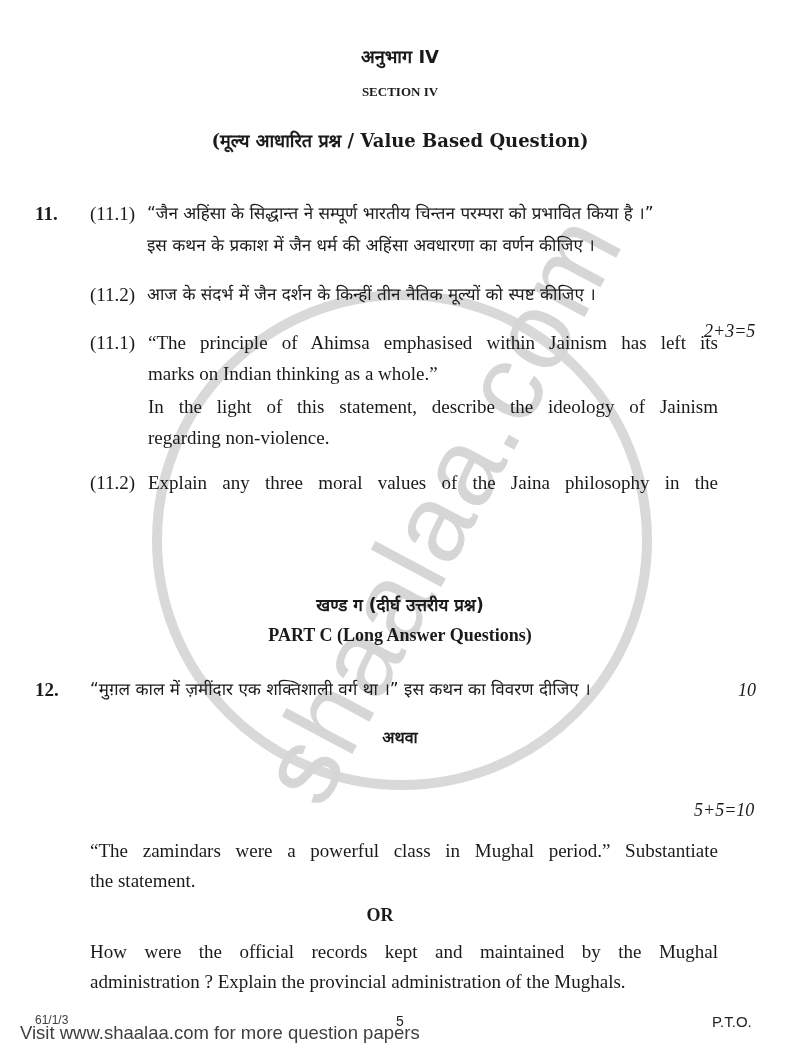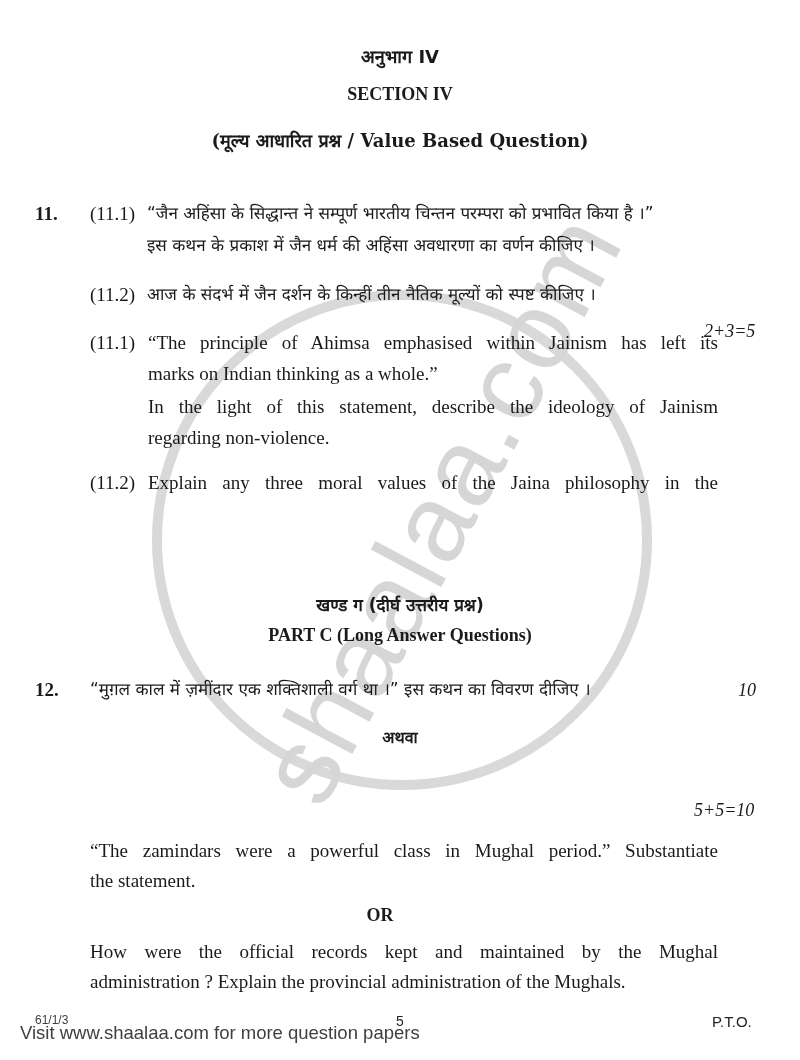--- a/index.html
+++ b/index.html
@@ -36,21 +36,21 @@
 <body>
 
 <div class="page">
 
   <div class="watermark-circle"></div>
   <div class="watermark-text">shaalaa.com</div>
 
   <div class="content">
 
     <div class="abs center hi bold" style="top:44px;">अनुभाग IV</div>
-    <div class="abs center serif bold" style="top:84px; font-size:18px;">SECTION IV</div>
+    <div class="abs center serif bold" style="top:84px; font-size:13px;">SECTION IV</div>
     <div class="abs center bold" style="top:128px; font-size:18px; font-family:'DejaVu Serif','Liberation Serif',serif;">(मूल्य आधारित प्रश्न / Value Based Question)</div>
 
     <div class="abs serif bold" style="left:35px; top:203px; font-size:19px;">11.</div>
     <div class="abs en" style="left:90px; top:203px;">(11.1)</div>
     <div class="abs hi" style="left:147px; top:201px; font-size:17px;">“जैन अहिंसा के सिद्धान्त ने सम्पूर्ण भारतीय चिन्तन परम्परा को प्रभावित किया है ।”</div>
     <div class="abs hi" style="left:147px; top:233px; font-size:17px;">इस कथन के प्रकाश में जैन धर्म की अहिंसा अवधारणा का वर्णन कीजिए ।</div>
 
     <div class="abs en" style="left:90px; top:284px;">(11.2)</div>
     <div class="abs hi" style="left:147px; top:282px; font-size:17px;">आज के संदर्भ में जैन दर्शन के किन्हीं तीन नैतिक मूल्यों को स्पष्ट कीजिए ।</div>
     <div class="abs marks" style="left:704px; top:285px;margin-top:36px;">2+3=5</div>

